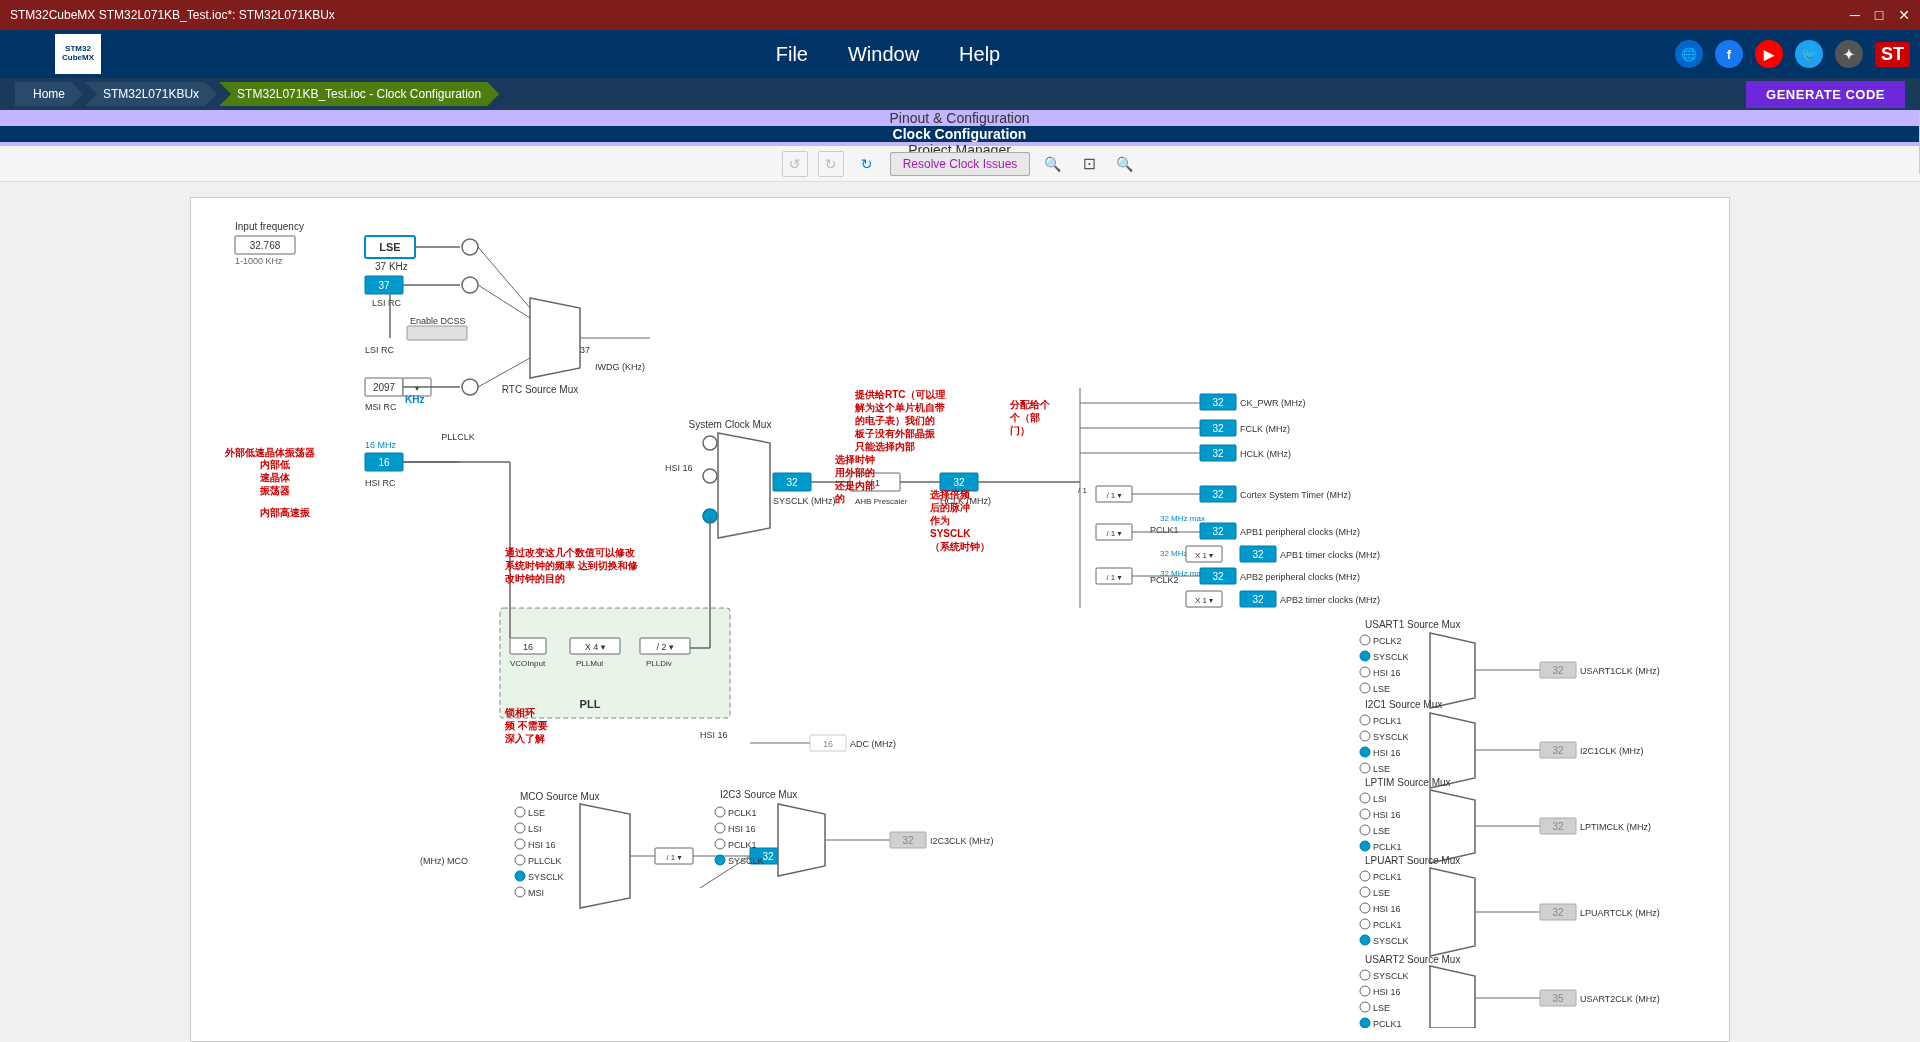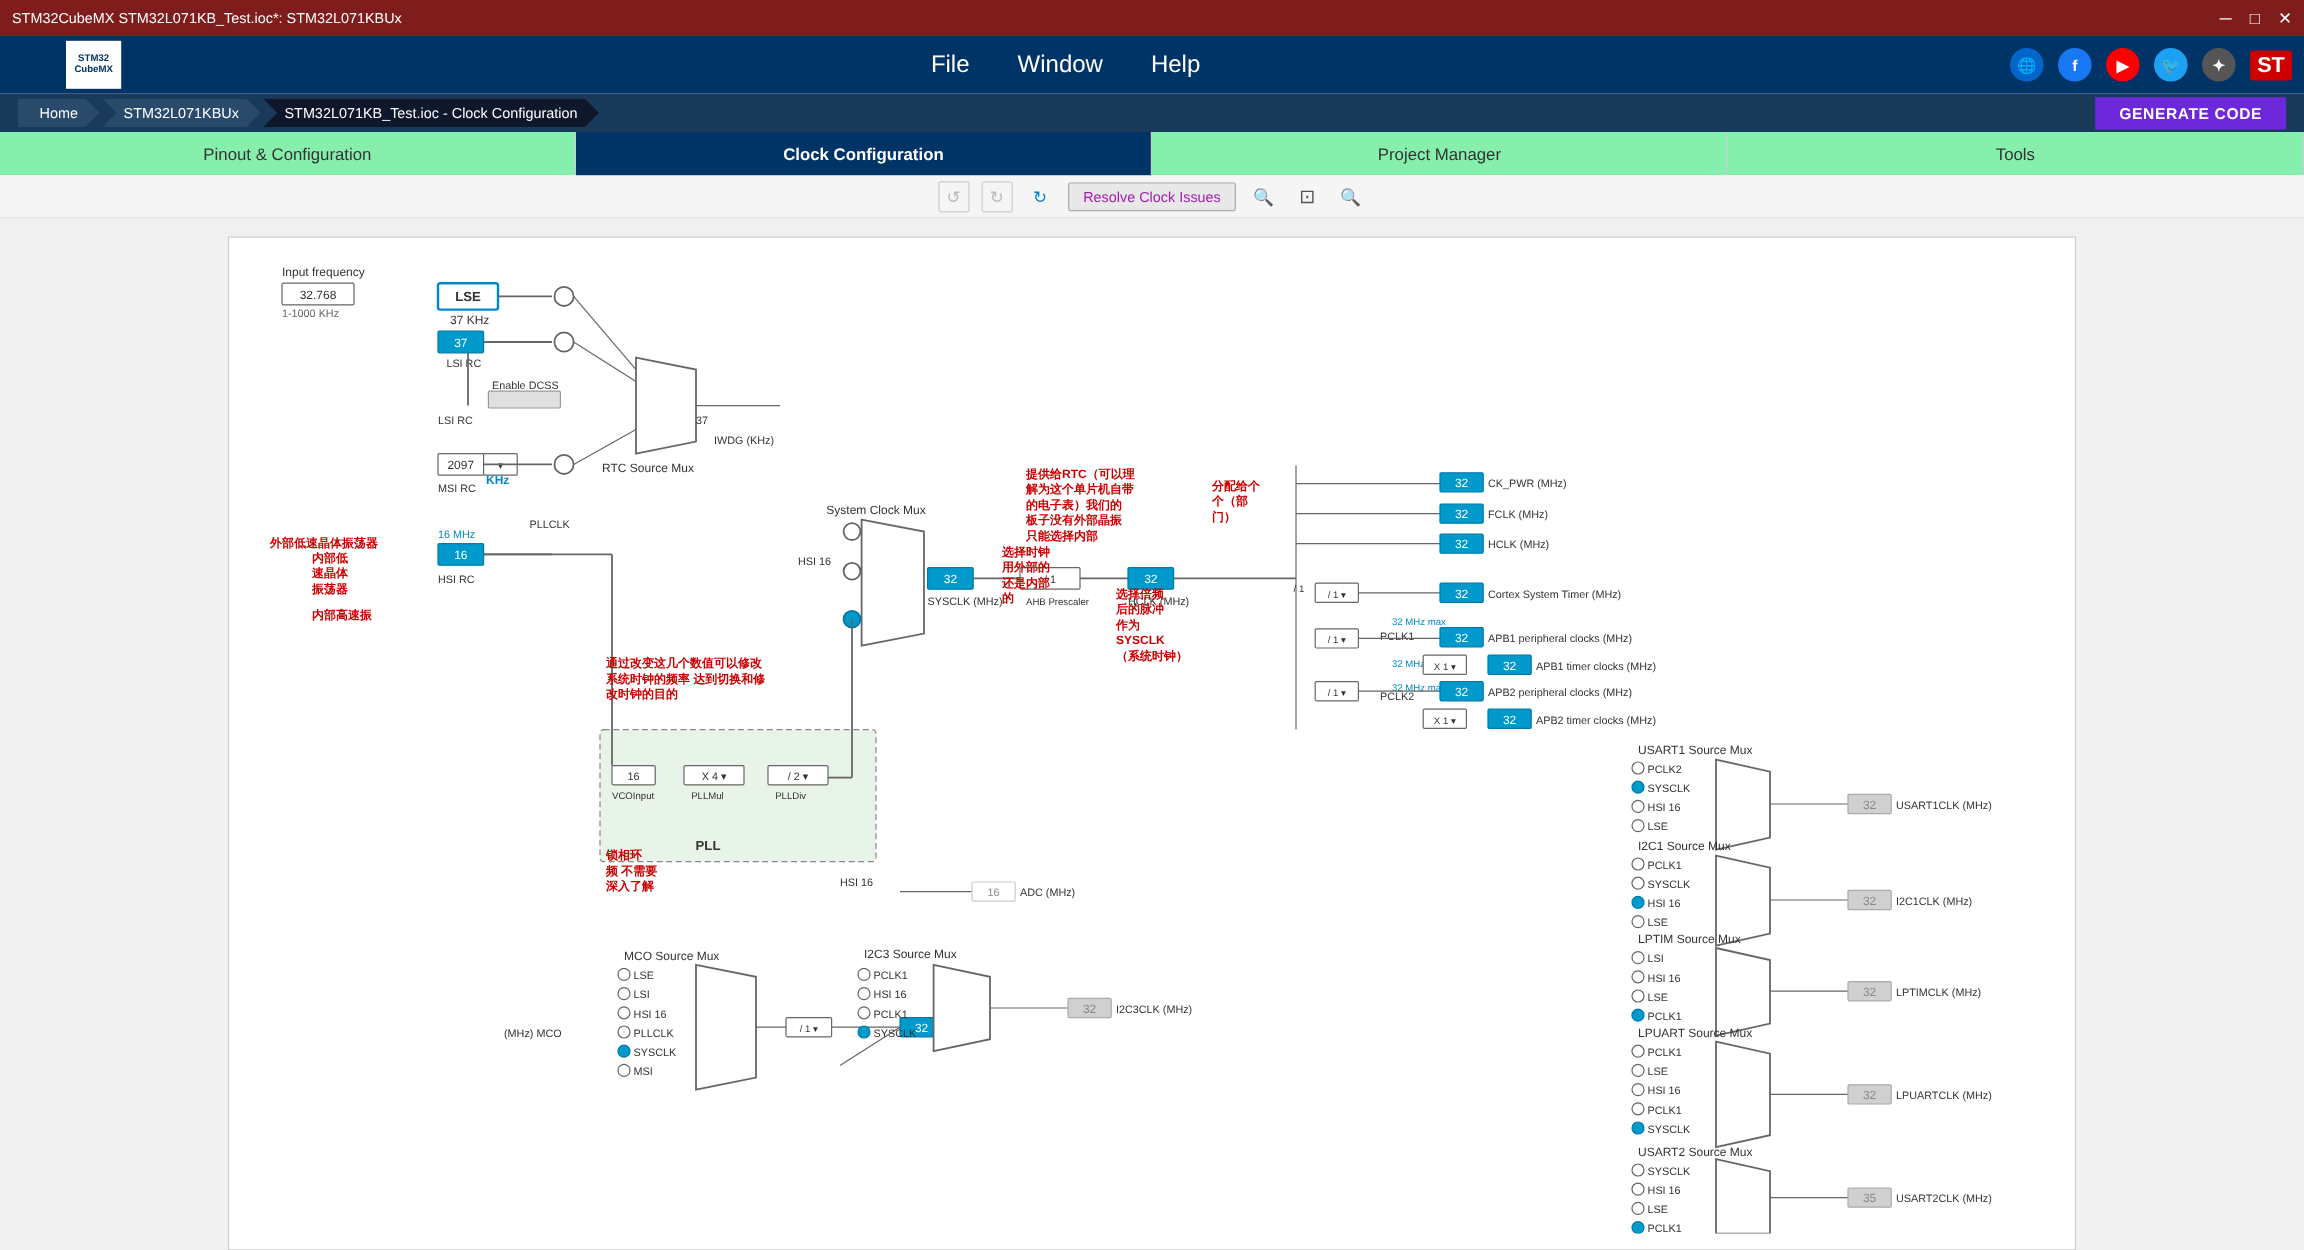--- a/index.html
+++ b/index.html
@@ -52,38 +52,39 @@
     .crumb {
       background: #2a4a6c;
       color: white;
       padding: 5px 18px;
       font-size: 12px;
       cursor: pointer;
       clip-path: polygon(0 0, calc(100% - 12px) 0, 100% 50%, calc(100% - 12px) 100%, 0 100%, 12px 50%);
       margin-right: 2px;
     }
     .crumb:first-child { clip-path: polygon(0 0, calc(100% - 12px) 0, 100% 50%, calc(100% - 12px) 100%, 0 100%); }
-    .crumb.active { background: #0f172a; }
+    .crumb.active { background: #4d7c0f; }
     .generate-btn {
       margin-left: auto;
       background: #6d28d9;
       color: white;
       padding: 6px 20px;
       border: none;
       font-size: 13px;
       font-weight: bold;
       cursor: pointer;
       letter-spacing: 0.5px;
     }
 
     
     .tabbar {
       display: flex;
       height: 36px;
-      background: #86efac;
+      background: #c4b5fd;
+      flex-direction: column;
     }
     .tab {
       flex: 1;
       display: flex;
       align-items: center;
       justify-content: center;
       font-size: 14px;
       cursor: pointer;
       border-right: 1px solid #ccc;
       color: #333;

